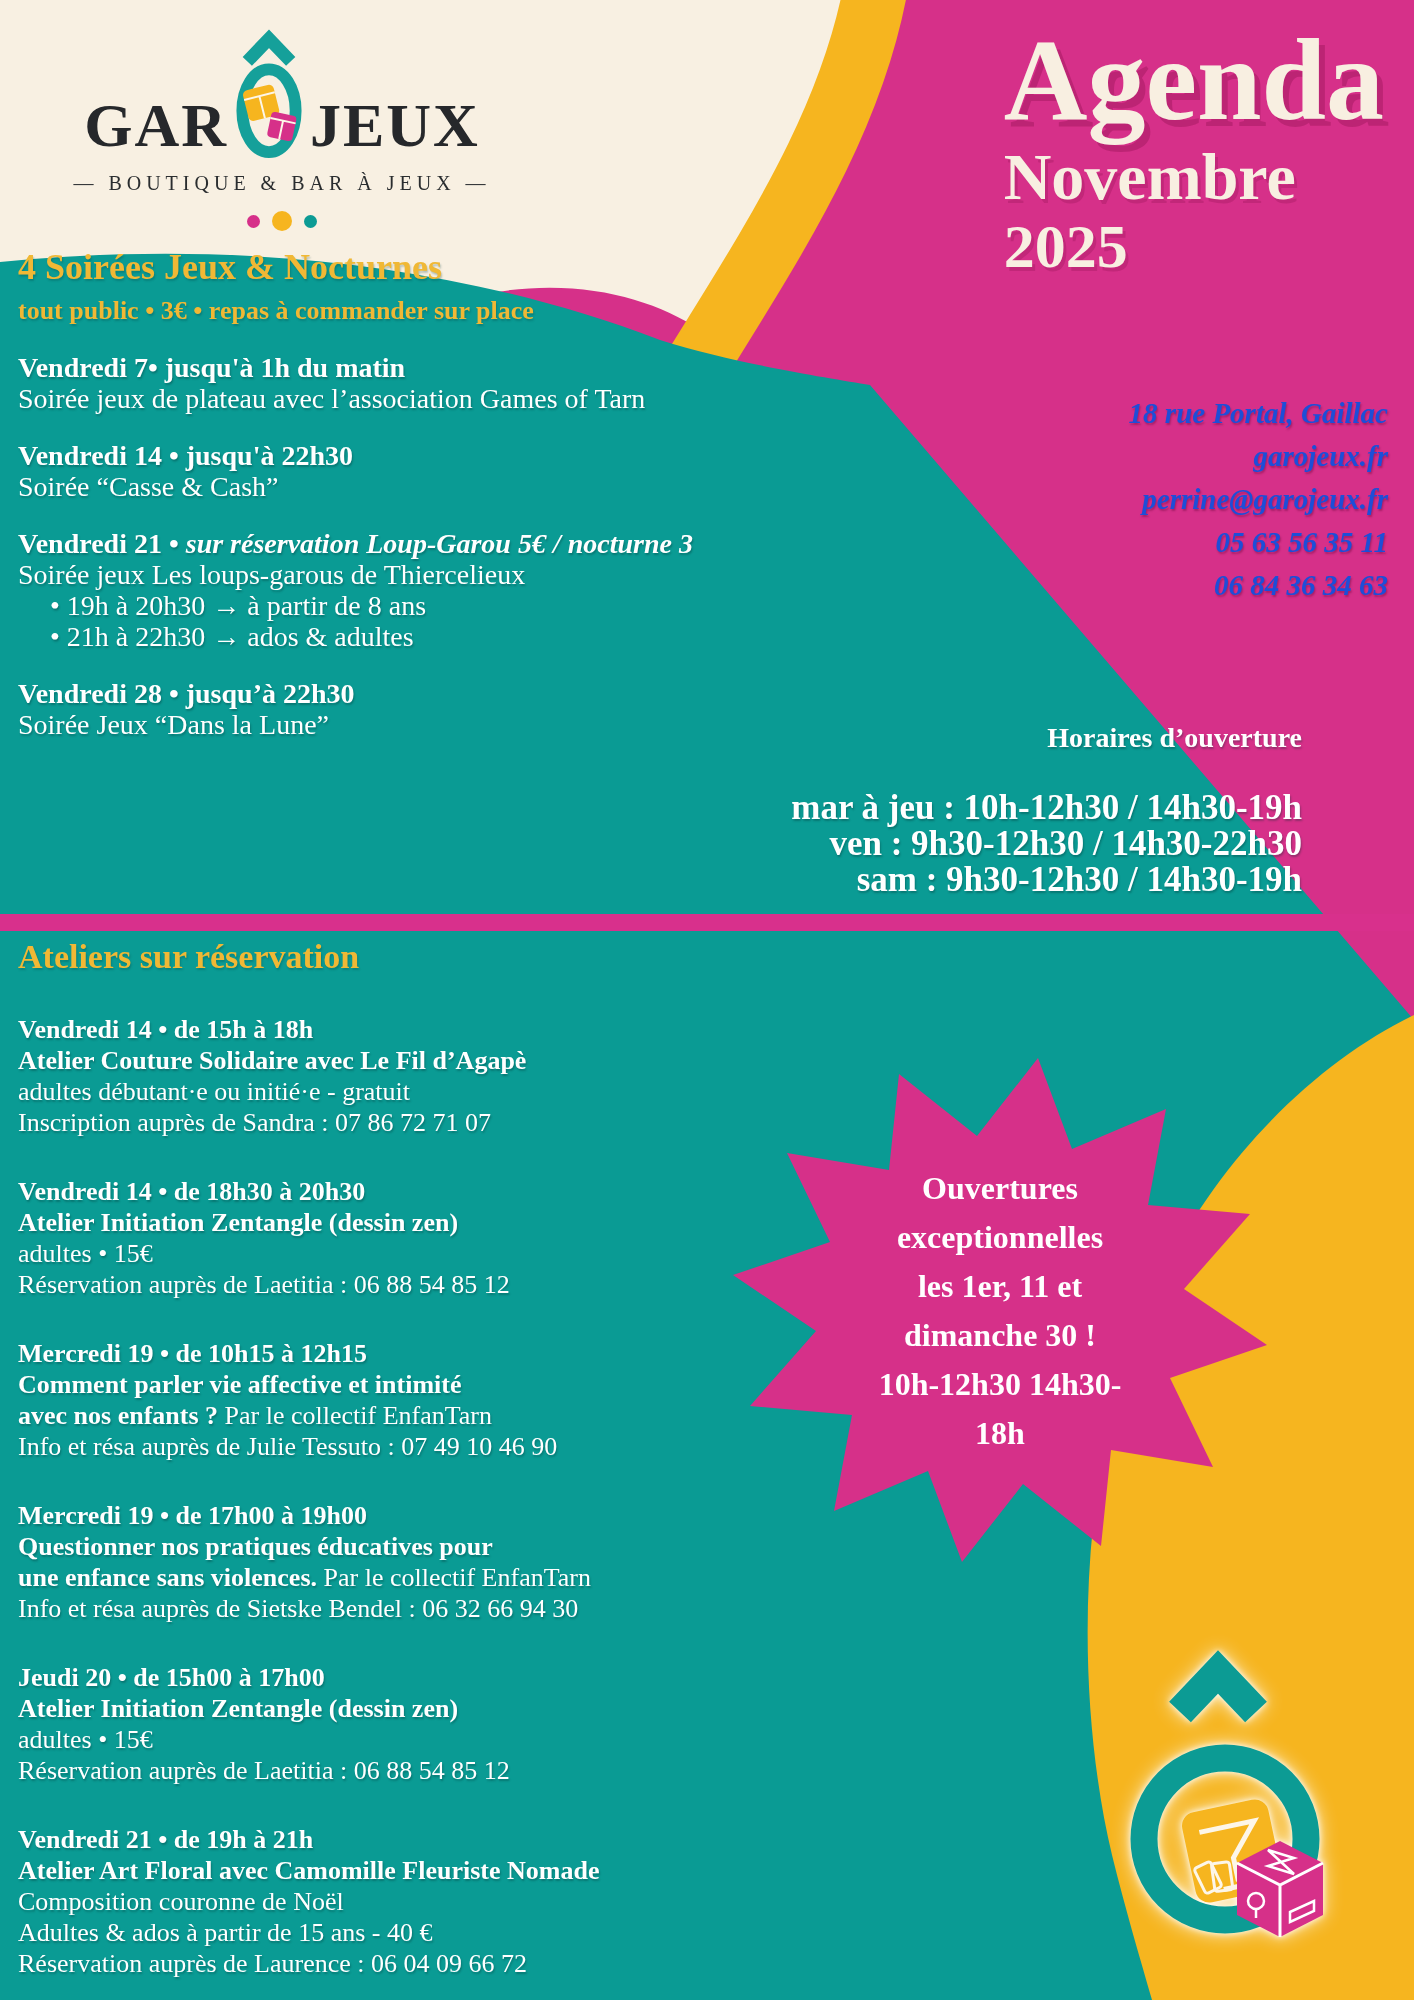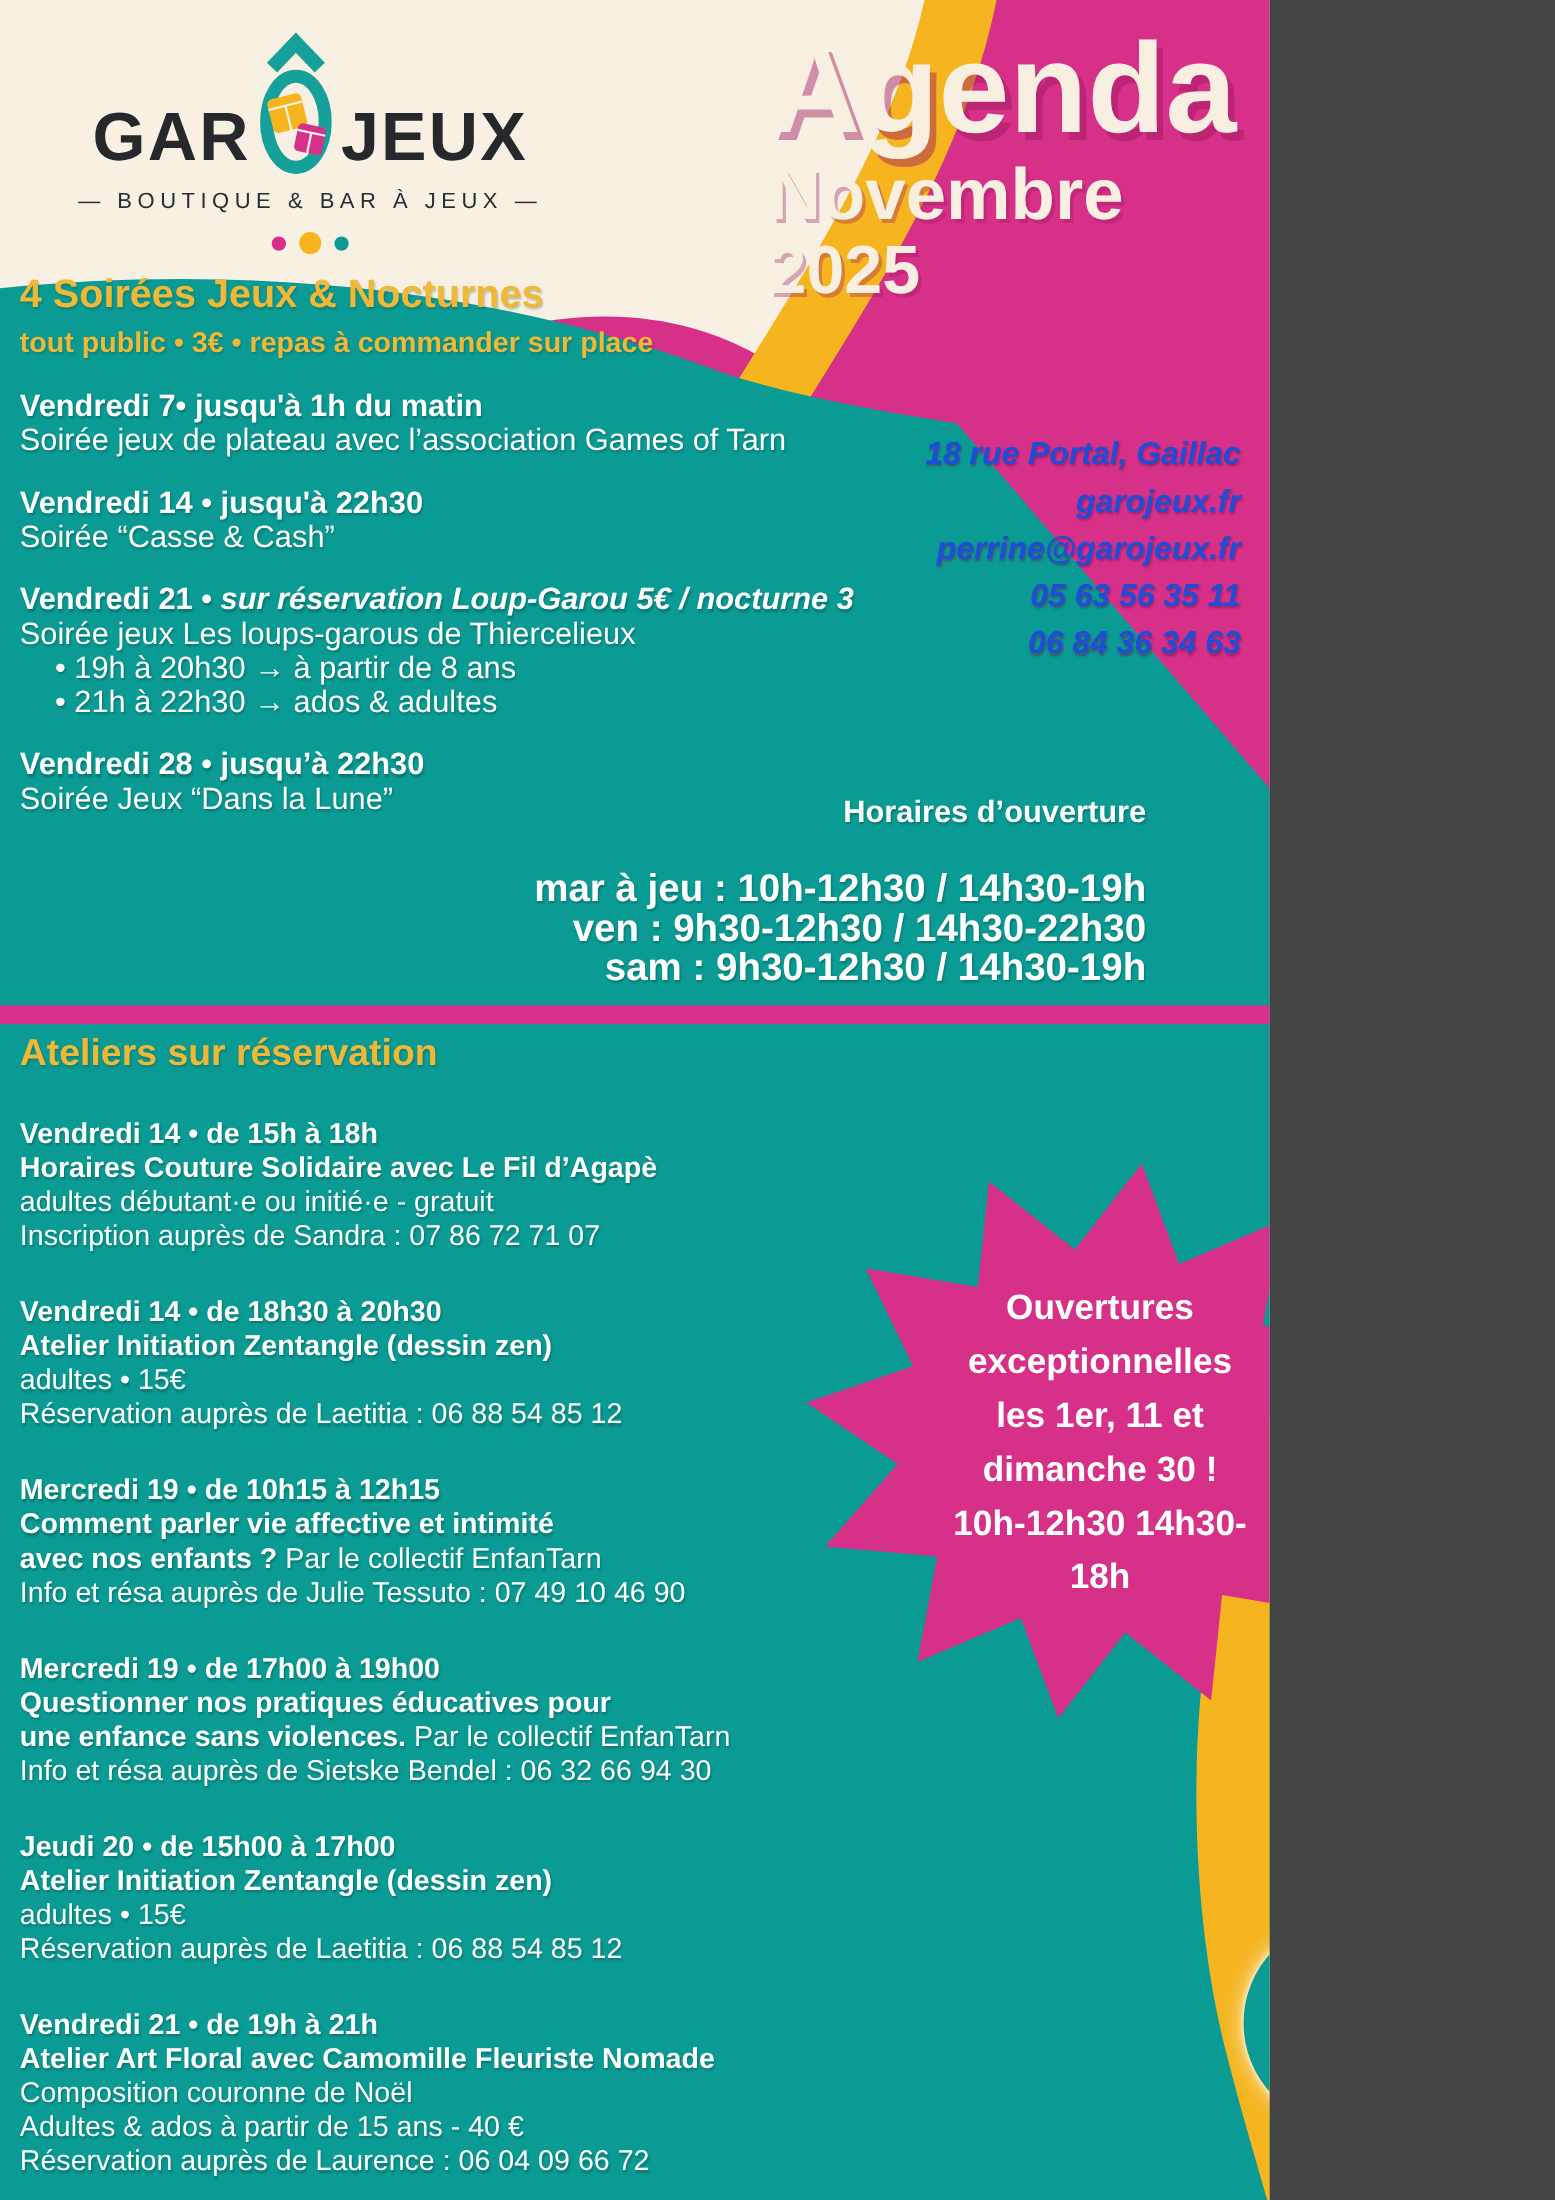--- a/index.html
+++ b/index.html
@@ -1,18 +1,18 @@
 <!DOCTYPE html>
 <html><head>
 <meta charset="utf-8">
 <style>
   html,body{margin:0;padding:0;background:#444;}
   .page{
-    position:relative;width:1154px;height:2000px;overflow:hidden;
-    background:#F8F0E2;font-family:Liberation Sans, sans-serif;
+    position:relative;width:1414px;height:2000px;overflow:hidden;
+    background:#F8F0E2;font-family:Liberation Serif, serif;
   }
   svg.bg{position:absolute;left:0;top:0;width:1414px;height:2000px;}
 
   
   .brand{position:absolute;left:52px;top:18px;width:460px;text-align:center;color:#26282B;}
   .brand-row{display:flex;align-items:flex-end;justify-content:center;}
   .brand-txt{font-size:62px;font-weight:bold;letter-spacing:2px;line-height:1;padding-bottom:6px;}
   .brand-o{width:76px;height:146px;margin:0 3px -2px 3px;}
   .tagline{margin-top:10px;font-size:20px;letter-spacing:5px;color:#2A2D2F;white-space:nowrap;}
   .dots{margin-top:16px;display:flex;justify-content:center;align-items:center;gap:12px;}
@@ -147,21 +147,21 @@
     <div class="h-line">mar à jeu : 10h-12h30 / 14h30-19h</div>
     <div class="h-line">ven : 9h30-12h30 / 14h30-22h30</div>
     <div class="h-line">sam : 9h30-12h30 / 14h30-19h</div>
   </div>
 
   <div class="ateliers">
     <div class="sec-title" style="font-size:34px">Ateliers sur réservation</div>
 
     <div class="event">
       <div class="date w">Vendredi 14 • de 15h à 18h</div>
-      <div class="line w date">Horaires Couture Solidaire avec Le Fil d’Agapè</div>
+      <div class="line w date">Atelier Couture Solidaire avec Le Fil d’Agapè</div>
       <div class="line w">adultes débutant·e ou initié·e - gratuit</div>
       <div class="line w">Inscription auprès de Sandra : 07 86 72 71 07</div>
     </div>
 
     <div class="event">
       <div class="date w">Vendredi 14 • de 18h30 à 20h30</div>
       <div class="line w date">Atelier Initiation Zentangle (dessin zen)</div>
       <div class="line w">adultes • 15€</div>
       <div class="line w">Réservation auprès de Laetitia : 06 88 54 85 12</div>
     </div>

